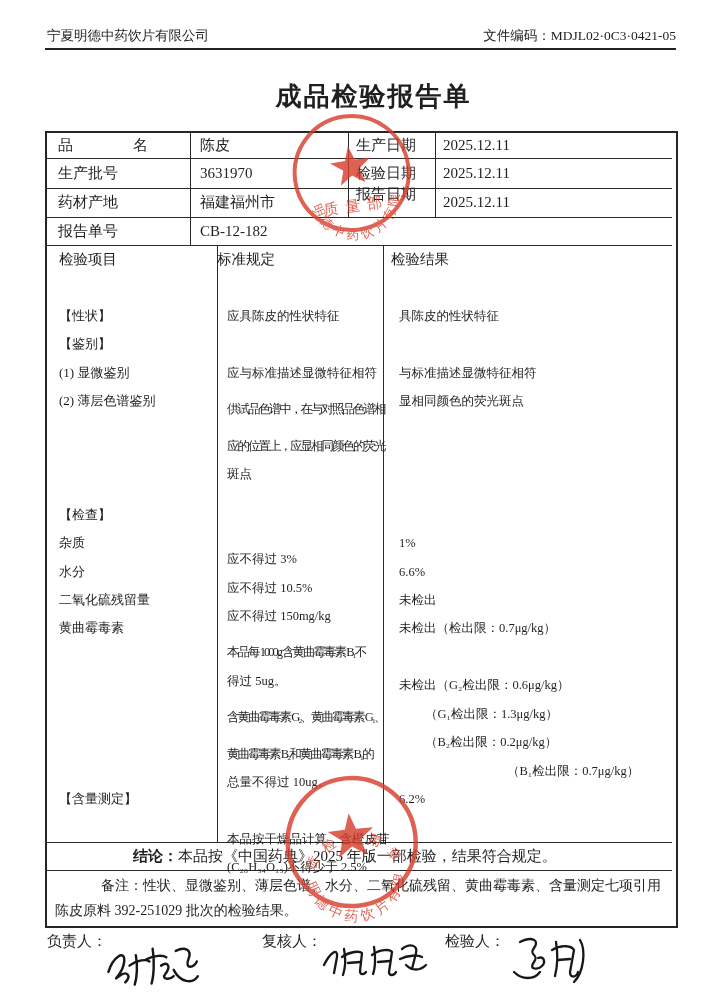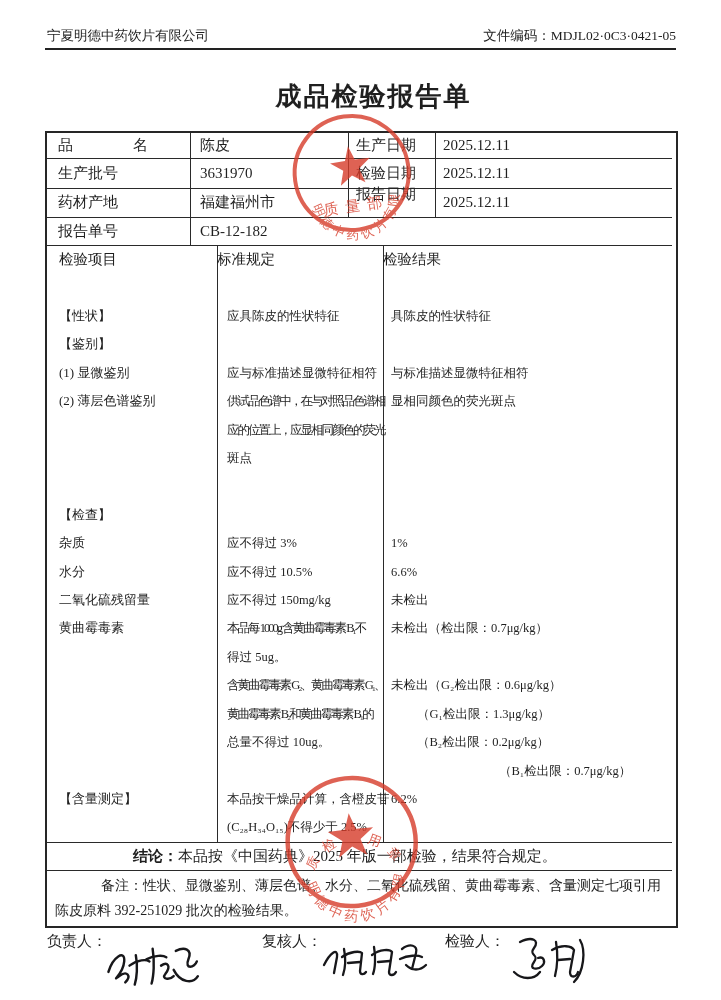--- a/index.html
+++ b/index.html
@@ -25,25 +25,25 @@
   .cell.val{padding-left:10px;}
   .cell.lab2{padding-left:8px;}
   .cell.val2{padding-left:8px;}
   
   .bcol{top:112px;height:597px;font-size:12.5px;}
   .bcol .bl{height:28.43px;line-height:28.43px;white-space:nowrap;}
   .col-item{left:0;width:170px;font-size:13px;}
   .col-item .bl{padding-left:12px;}
   .col-standard{left:170px;width:166px;}
   .col-standard .bl{padding-left:10px;}
-  .col-result{left:336px;width:289px;}
+  .col-result{left:336px;width:289px;padding-left:8px;}
   .col-result .bl{padding-left:8px;}
   .bl.hdr{font-size:14.5px;}
   .bl.hdrc{font-size:14.5px;text-align:left;padding-left:0 !important;}
-  .bl.tight{letter-spacing:-2px;}
+  .bl.tight{letter-spacing:-2px;margin-top:8px;}
   .bl.ind1{padding-left:34px !important;}
   .bl.ind2{padding-left:116px !important;}
   
   .conclusion{left:0;top:709px;width:625px;height:28px;line-height:28px;font-size:15px;padding-left:86px;white-space:nowrap;}
   .conclusion b{font-weight:bold;}
   .remark{left:0;top:737px;width:625px;height:56px;font-size:14px;line-height:25px;padding:3px 8px 0 8px;text-indent:46px;}
   
   .sigrow{font-size:15px;}
   .sig-label-1{left:47px;top:932px;}
   .sig-label-2{left:262px;top:932px;}

